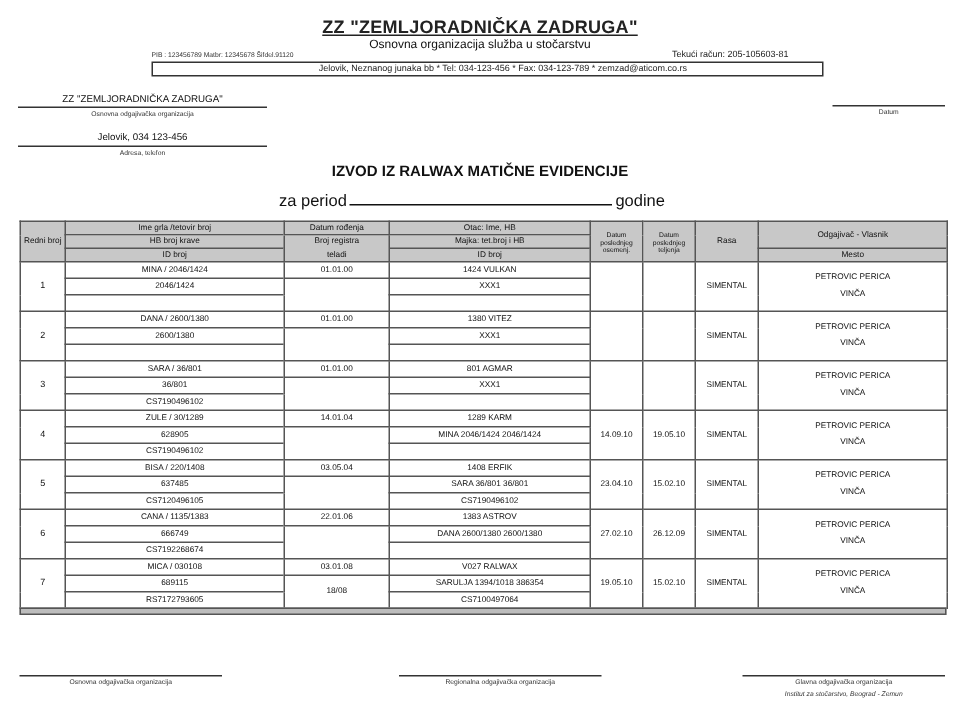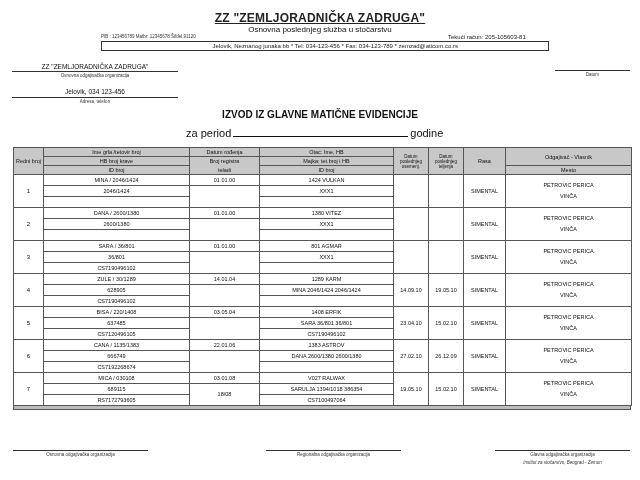--- a/index.html
+++ b/index.html
@@ -29,36 +29,36 @@
   table.reg tbody td { height: 10px; line-height: 9px; }
   td.dot, th.dot { border-bottom: 1px dashed #555 !important; }
   .tfoot-bar { position: absolute; left: 13px; top: 405px; width: 618px; height: 5px; background: #bdbdbd; border: 1px solid #555; box-sizing: border-box; }
 
   .sig { font-size: 4.5px; text-align: center; color: #333; }
 </style>
 </head>
 <body>
 
 <div class="abs org-title">ZZ "ZEMLJORADNIČKA ZADRUGA"</div>
-<div class="abs org-sub">Osnovna poslednjeg služba u stočarstvu</div>
+<div class="abs org-sub">Osnovna organizacija služba u stočarstvu</div>
 <div class="abs ids">PIB : 123456789   Matbr: 12345678   Šifdel.91120</div>
 <div class="abs tekuci">Tekući račun: 205-105603-81</div>
 <div class="abs contactbox">Jelovik, Neznanog junaka bb  *  Tel: 034-123-456  *  Fax: 034-123-789  *  zemzad@aticom.co.rs</div>
 
 <div class="abs leftorg">ZZ "ZEMLJORADNIČKA ZADRUGA"</div>
 <div class="abs line" style="left:12px; top:71px; width:166px;"></div>
 <div class="abs small-lbl" style="left:12px; top:73px; width:166px;">Osnovna odgajivačka organizacija</div>
 <div class="abs leftorg" style="top:88px;">Jelovik, 034 123-456</div>
 <div class="abs line" style="left:12px; top:97px; width:166px;"></div>
 <div class="abs small-lbl" style="left:12px; top:99px; width:166px;">Adresa, telefon</div>
 
 <div class="abs line" style="left:555px; top:70px; width:75px;"></div>
 <div class="abs small-lbl" style="left:555px; top:72px; width:75px;">Datum</div>
 
-<div class="abs doc-title">IZVOD IZ GLAVNE MATIČNE EVIDENCIJE</div>
+<div class="abs doc-title">IZVOD IZ RALWAX MATIČNE EVIDENCIJE</div>
 <div class="abs period">
   <span>za period</span><span class="blank"></span><span>godine</span>
 </div>
 
 <table class="reg">
   <colgroup>
     <col style="width:30px">
       <col style="width:146px">
       <col style="width:70px">
       <col style="width:134px">

